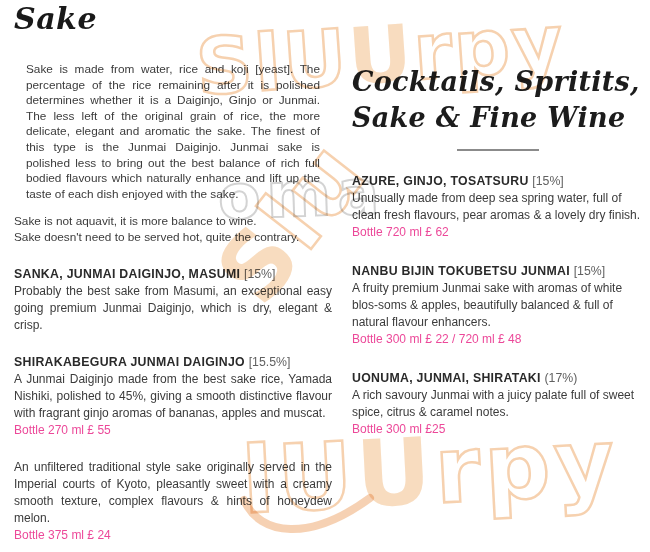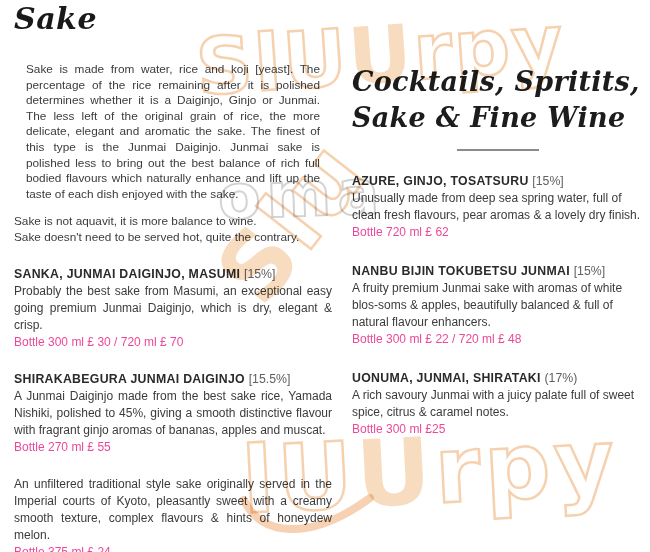--- a/index.html
+++ b/index.html
@@ -69,21 +69,20 @@
     <p class="intro">Sake is made from water, rice and koji [yeast]. The percentage of the rice remaining after it is polished determines whether it is a Daiginjo, Ginjo or Junmai. The less left of the original grain of rice, the more delicate, elegant and aromatic the sake. The finest of this type is the Junmai Daiginjo. Junmai sake is polished less to bring out the best balance of rich full bodied flavours which naturally enhance and lift up the taste of each dish enjoyed with the sake.</p>
     <p class="intro-line">Sake is not aquavit, it is more balance to wine.</p>
     <p class="intro-line">Sake doesn't need to be served hot, quite the contrary.</p>
 
     <div class="item">
       <div class="item-title">
         <span>SANKA, JUNMAI DAIGINJO, MASUMI</span>
         <span class="abv">[15%]</span>
       </div>
       <p class="desc just">Probably the best sake from Masumi, an exceptional easy going premium Junmai Daiginjo, which is dry, elegant &amp; crisp.</p>
-      <p class="price">Bottle 300 ml £ 30 / 720 ml £ 70</p>
     </div>
 
     <div class="item">
       <div class="item-title">
         <span>SHIRAKABEGURA JUNMAI DAIGINJO</span>
         <span class="abv">[15.5%]</span>
       </div>
       <p class="desc just">A Junmai Daiginjo made from the best sake rice, Yamada Nishiki, polished to 45%, giving a smooth distinctive flavour with fragrant ginjo aromas of bananas, apples and muscat.</p>
       <p class="price">Bottle 270 ml £ 55</p>
     </div>

